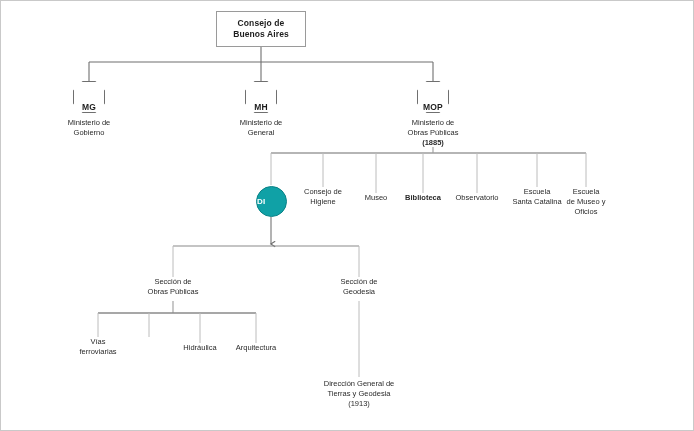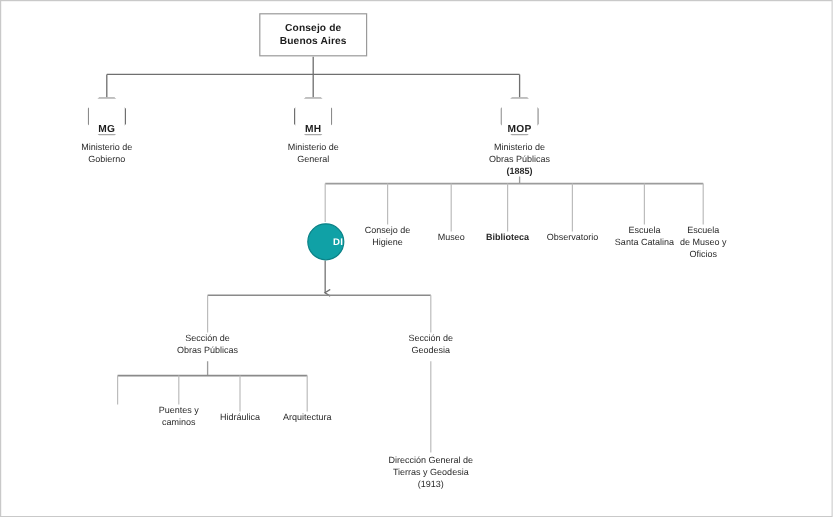--- a/index.html
+++ b/index.html
@@ -90,21 +90,21 @@
   .circle-node {
     position: absolute;
     width: 31px;
     height: 31px;
     border-radius: 50%;
     background: #10a1a6;
     border: 1px solid #0b8287;
     box-sizing: border-box;
     display: flex;
     align-items: center;
-    justify-content: flex-end;
+    justify-content: flex-start;
   }
   .circle-node .circle-label {
     font-size: 8px;
     font-weight: bold;
     color: #ffffff;
     letter-spacing: 0.2px;
   }
 
   
   .leaf {
@@ -239,25 +239,25 @@
   <div class="leaf" style="left:122px; top:276px; width:100px;">
     <span>Sección de</span><br>
     <span>Obras Públicas</span>
   </div>
 
   <div class="leaf" style="left:313px; top:276px; width:90px;">
     <span>Sección de</span><br>
     <span>Geodesia</span>
   </div>
 
-
-  <div class="leaf" style="left:115px; top:336px; width:66px;">
-    <span>Puentes y</span><br>
-    <span>caminos</span>
-  </div>
+  <div class="leaf" style="left:62px; top:336px; width:70px;">
+    <span>Vías</span><br>
+    <span>ferroviarias</span>
+  </div>
+
 
   <div class="leaf" style="left:168px; top:342px; width:62px;">
     <span>Hidráulica</span>
   </div>
 
   <div class="leaf" style="left:219px; top:342px; width:72px;text-align:center;">
     <span>Arquitectura</span>
   </div>
 
   <div class="leaf" style="left:293px; top:378px; width:130px;">

